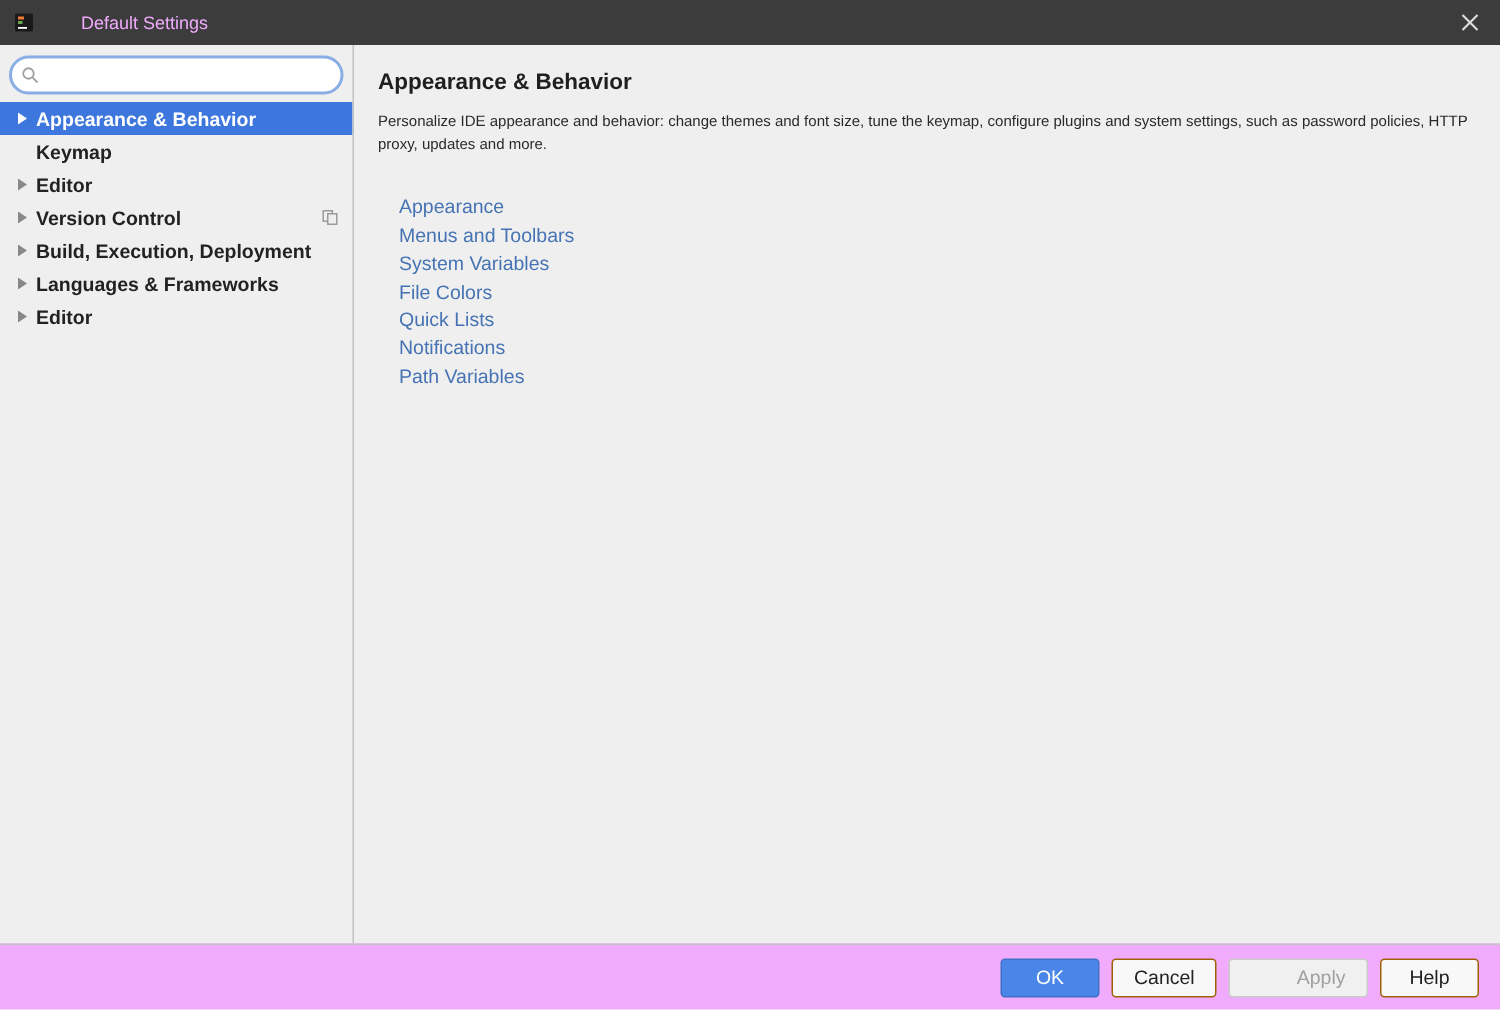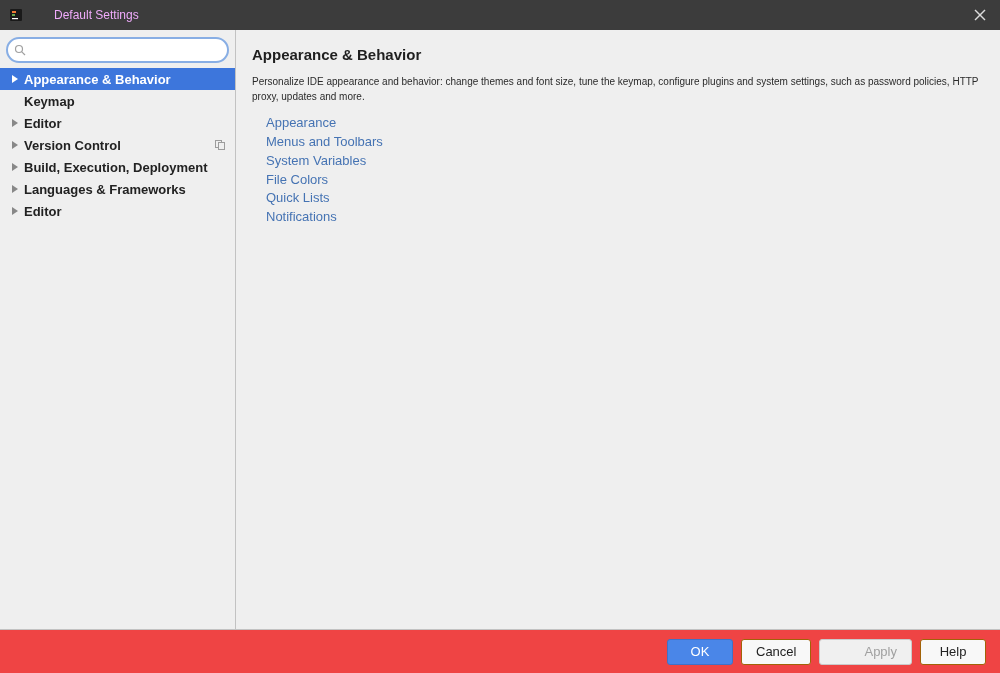--- a/index.html
+++ b/index.html
@@ -183,40 +183,41 @@
 
     .right-panel .description {
       font-size: 10px;
       color: #2a2a2a;
       line-height: 1.45;
       margin-bottom: 10px;
     }
 
     .sublinks {
       padding-left: 14px;
+      margin-top: 15px;
     }
 
     .sublinks .link-item {
       display: block;
       font-size: 13px;
       color: #4573b3;
       line-height: 1.45;
       cursor: pointer;
     }
 
     
     .footer {
       height: 44px;
       border-top: 1px solid #c2c2c2;
       display: flex;
       align-items: center;
       justify-content: flex-end;
       padding: 0 14px;
       gap: 8px;
-      background: #ef4444;
+      background: #f0abfc;
     }
 
     .footer button {
       min-width: 66px;
       height: 26px;
       font-size: 13px;
       border-radius: 3px;
       padding: 0 14px;
       cursor: pointer;
       background: #f8f8f8;
@@ -346,20 +347,21 @@
     <div class="heading">Appearance &amp; Behavior</div>
     <div class="description">Personalize IDE appearance and behavior: change themes and font size, tune the keymap, configure plugins and system settings, such as password policies, HTTP proxy, updates and more.</div>
     <div class="sublinks" id="sublinks">
 
     <span class="link-item">Appearance</span>
         <span class="link-item">Menus and Toolbars</span>
         <span class="link-item">System Variables</span>
         <span class="link-item">File Colors</span>
         <span class="link-item">Quick Lists</span>
         <span class="link-item">Notifications</span>
+        <span class="link-item">Path Variables</span>
       </div>
   </div>
 
 </div>
 
 <div class="footer">
   <button class="primary">OK</button>
   <button>Cancel</button>
   <button disabled="">Apply</button>
   <button>Help</button>

